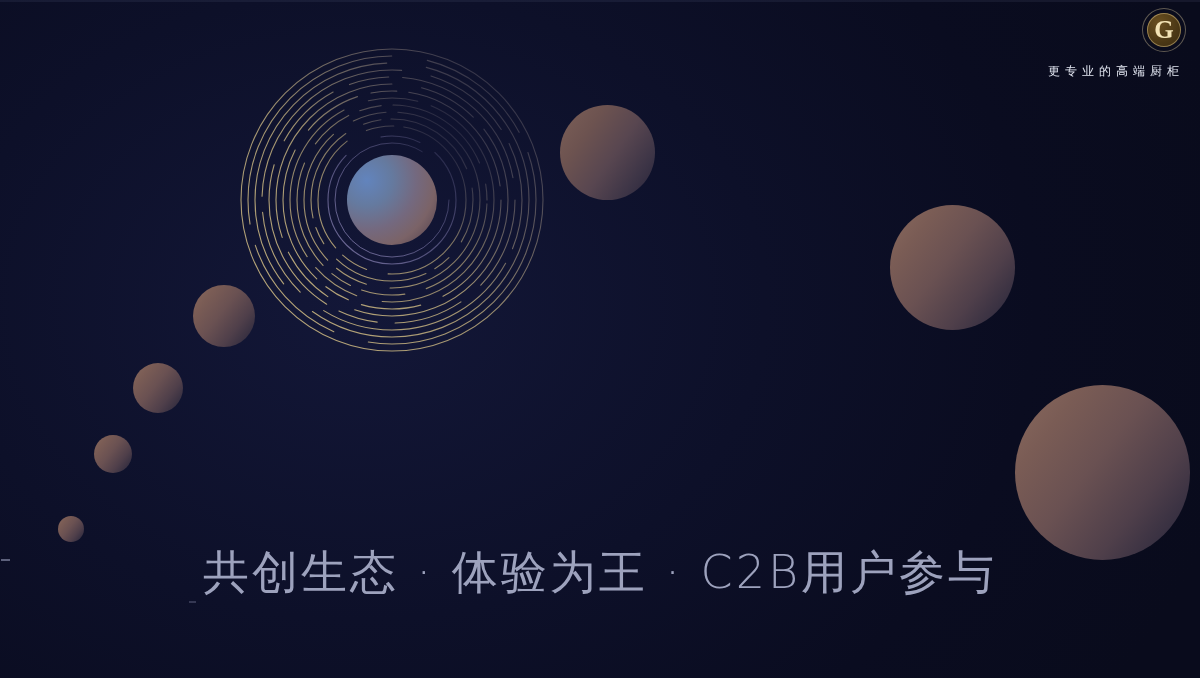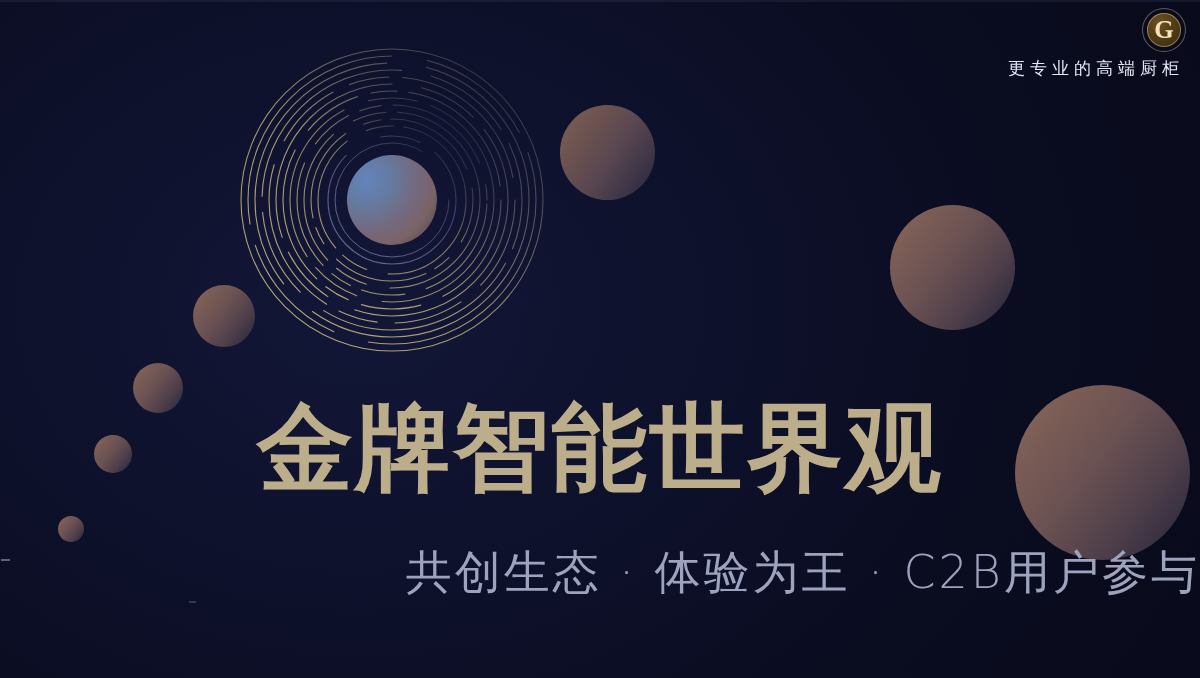--- a/index.html
+++ b/index.html
@@ -59,21 +59,21 @@
     line-height: 110px;
     font-weight: 700;
     color: #bdae8b;
     letter-spacing: 2px;
     white-space: nowrap;
   }
   .subline {
     position: absolute;
     left: 0; top: 541px;
     width: 1200px;
-    text-align: right;
+    text-align: center;
     font-family: "DejaVu Sans", "Liberation Sans", sans-serif;
     font-size: 46px;
     line-height: 62px;
     font-weight: 300;
     color: #9da2bd;
     letter-spacing: 3px;
     white-space: nowrap;
   }
 
   
@@ -125,23 +125,23 @@
   .brand-name {
     font-family: "DejaVu Sans", "Liberation Sans", sans-serif;
     font-size: 30px;
     font-weight: 700;
     color: #f2f4fb;
     letter-spacing: 1px;
     line-height: 34px;
     white-space: nowrap;
   }
   .brand-tagline {
-    margin-top: 5px;
+    margin-top: 11px;
     font-family: Liberation Serif, serif;
-    font-size: 17px;
+    font-size: 12px;
     font-weight: 400;
     color: #e3e7f2;
     letter-spacing: 5px;
     padding-right: 2px;
     white-space: nowrap;
   }
 
   .fragment {
     position: absolute;
     background: rgba(160,165,195,0.55);
@@ -214,21 +214,20 @@
   <div class="planet brown" style="left:1015px; top:385px; width:175px; height:175px;"></div>
 
   <div class="planet brown" style="left:193px; top:285px; width:62px; height:62px;"></div>
   <div class="planet brown" style="left:133px; top:363px; width:50px; height:50px;"></div>
   <div class="planet brown" style="left:94px; top:435px; width:38px; height:38px;"></div>
   <div class="planet brown" style="left:58px; top:516px; width:26px; height:26px;"></div>
 
   <div class="fragment" style="left:1px; top:559px; width:9px; height:2px;"></div>
   <div class="fragment" style="left:189px; top:601px; width:7px; height:2px; opacity:.5;"></div>
 
-  <div class="headline">金牌智能世界观</div>
   <div class="subline">共创生态 · 体验为王 · C2B用户参与</div>
 
   <div class="brand">
     <div class="brand-row">
       <div class="brand-badge">
         <span class="g">G</span>
       </div>
     </div>
     <div class="brand-tagline">更专业的高端厨柜</div>
   </div>

